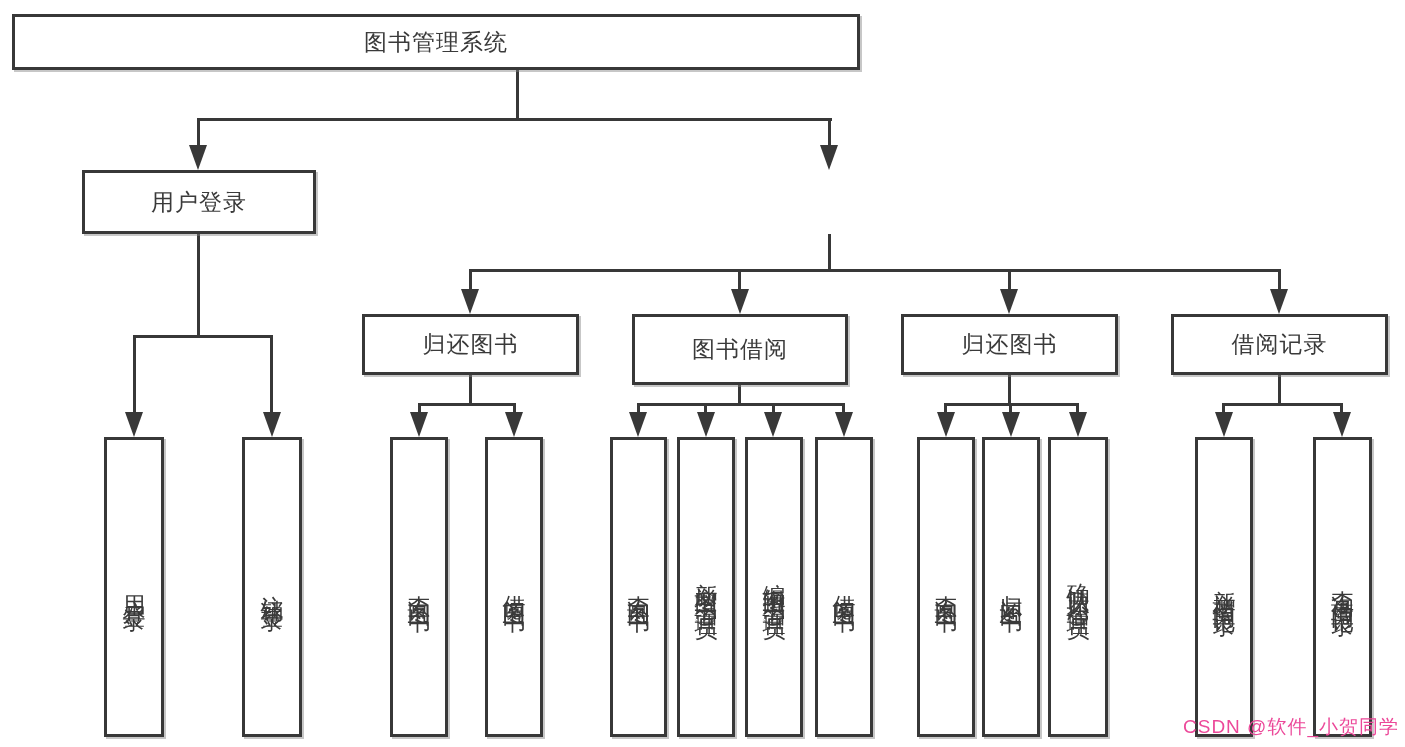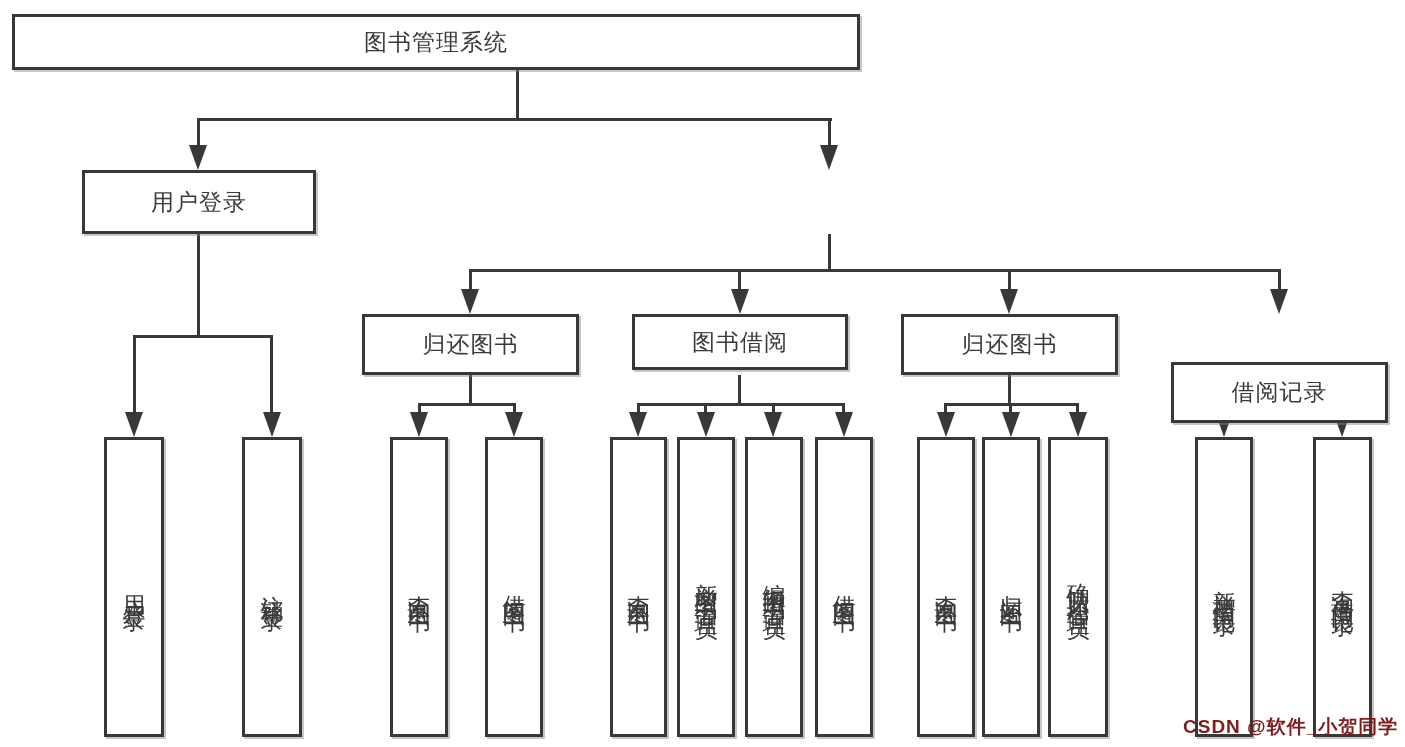--- a/index.html
+++ b/index.html
@@ -51,24 +51,23 @@
     position:absolute;width:0;height:0;
     border-left:9px solid transparent;
     border-right:9px solid transparent;
     border-top:25px solid #383838;
   }
   .watermark{
     position:absolute;
     left:1183px;
     top:714px;
     font-size:19px;
-    color:#7f1d1d;
+    color:#ec4899;
     letter-spacing:1px;
     white-space:nowrap;
-    font-weight:bold;
   }
 </style>
 </head>
 <body>
 
 <div class="canvas">
 
   <div class="v-line" style="left:516px;top:69px;height:51px;"></div>
   <div class="h-line" style="left:197px;top:118px;width:635px;"></div>
   <div class="v-line" style="left:197px;top:118px;height:28px;"></div>
@@ -132,27 +131,27 @@
     <span>图书管理系统</span>
   </div>
 
   <div class="box-h" style="left:82px;top:170px;width:234px;height:64px;">
     <span>用户登录</span>
   </div>
 
   <div class="box-h" style="left:362px;top:314px;width:217px;height:61px;">
     <span>归还图书</span>
   </div>
-  <div class="box-h" style="left:632px;top:314px;width:216px;height:56px;">
+  <div class="box-h" style="left:632px;top:314px;width:216px;height:71px;">
     <span>图书借阅</span>
   </div>
   <div class="box-h" style="left:901px;top:314px;width:217px;height:61px;">
     <span>归还图书</span>
   </div>
-  <div class="box-h" style="left:1171px;top:314px;width:217px;height:61px;margin-top:48px;">
+  <div class="box-h" style="left:1171px;top:314px;width:217px;height:61px;">
     <span>借阅记录</span>
   </div>
 
   <div class="box-v" style="left:104px;width:60px;">
     <span>用户登录</span>
   </div>
   <div class="box-v" style="left:242px;width:60px;">
     <span>注销登录</span>
   </div>
 

